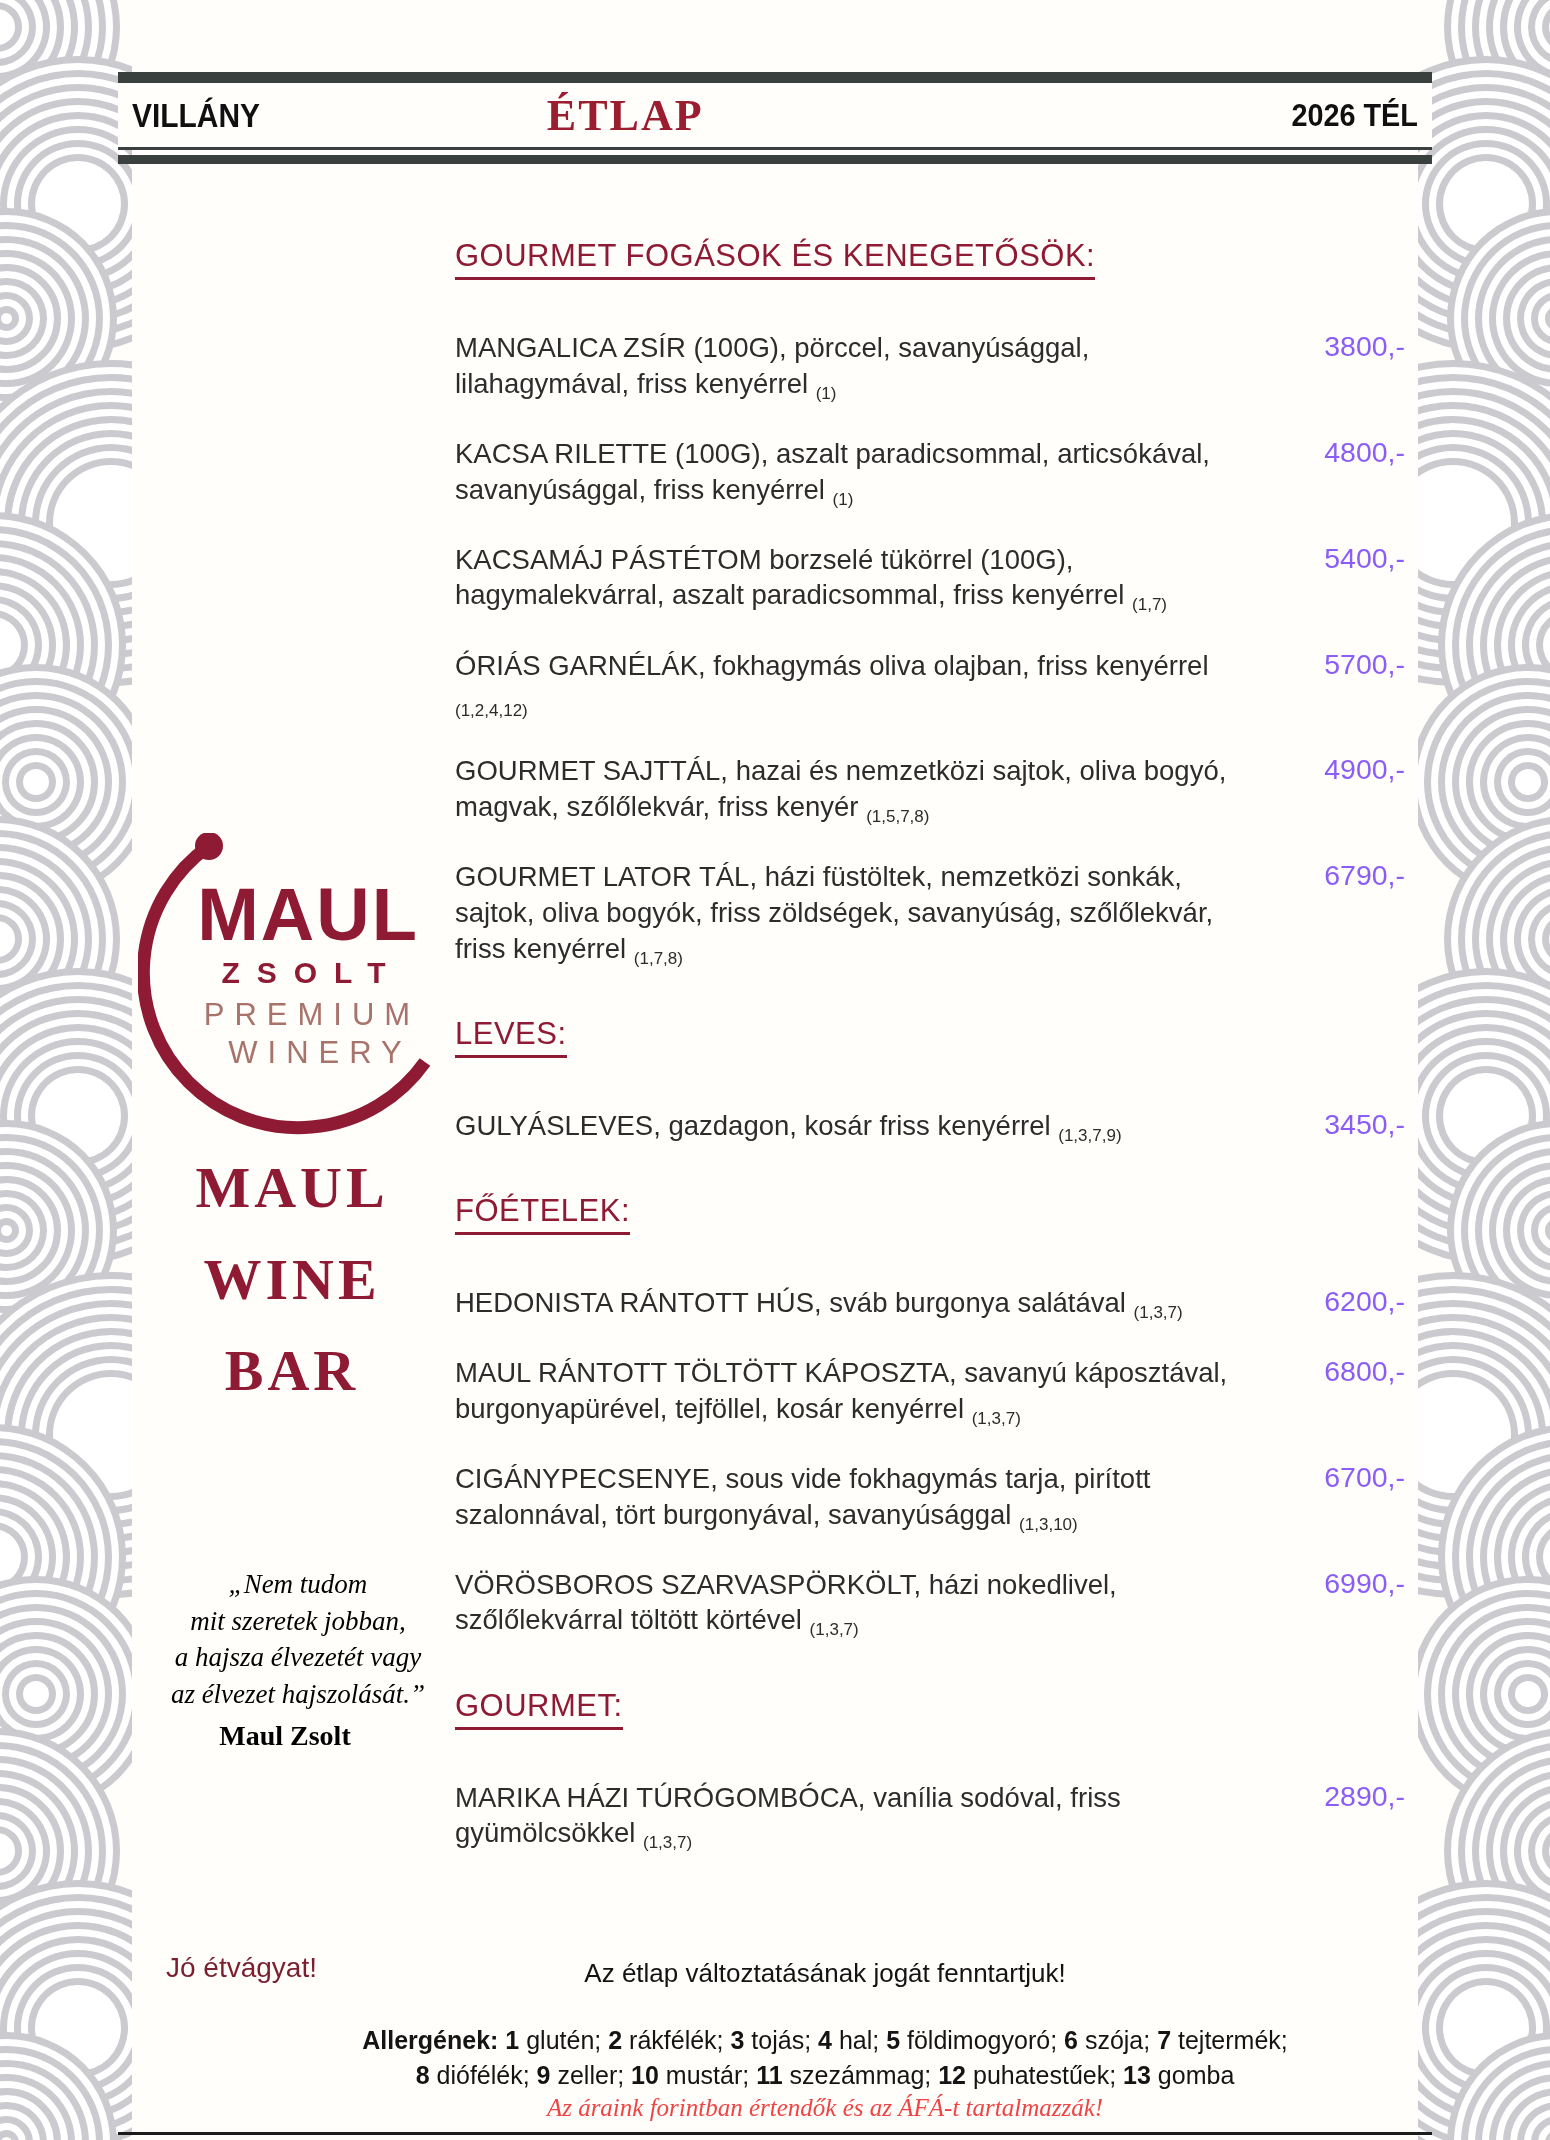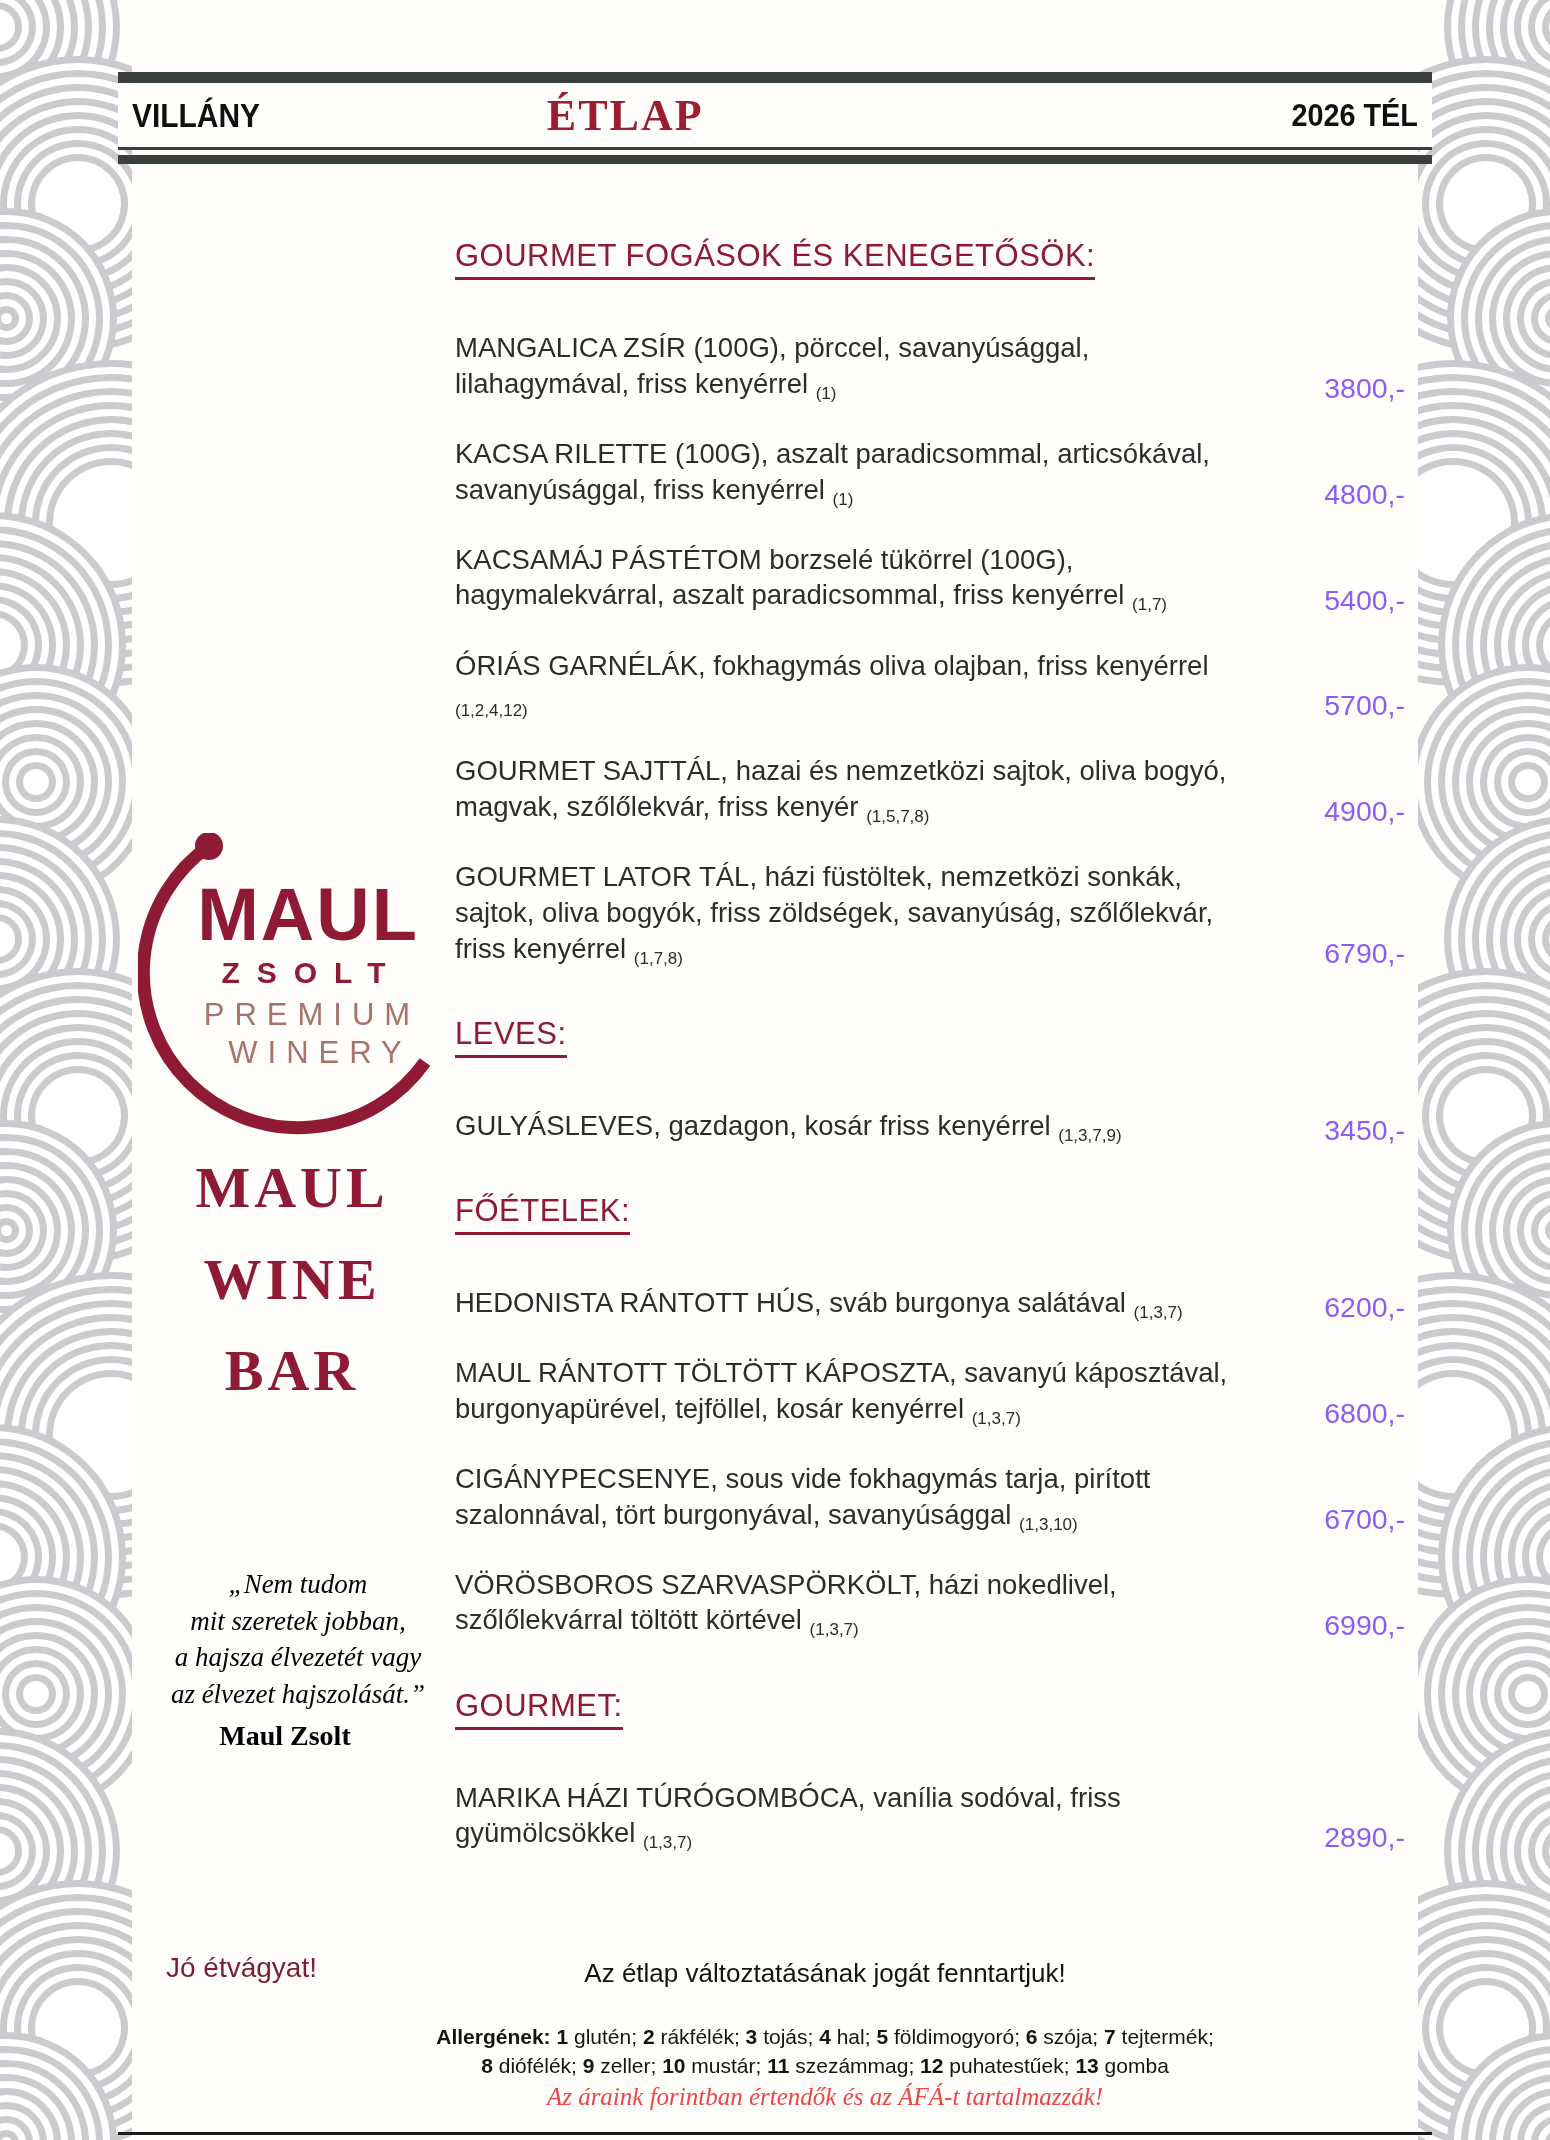--- a/index.html
+++ b/index.html
@@ -47,29 +47,29 @@
             font-weight:normal;font-size:28px;color:#7b1e2e;}
   
   .menu{position:absolute;left:455px;top:238px;width:950px;z-index:2;}
   .section-title{
     display:inline-block;margin:0;font-weight:normal;
     font-size:31px;color:#8e1a33;letter-spacing:.5px;
     border-bottom:3px solid #8e1a33;padding-bottom:3px;
   }
   .menu-section{margin-bottom:46px;}
   .menu-section .items{margin-top:50px;}
-  .item{display:flex;align-items:flex-end;}
+  .item{display:flex;align-items:flex-start;}
   .item + .item{margin-top:31px;}
   .item-text{flex:1;margin:0;font-size:27.5px;line-height:1.3;color:#2c2c2c;padding-right:34px;}
   .allergens{font-size:17px;color:#2c2c2c;vertical-align:-6px;white-space:nowrap;}
   .item-price{width:118px;text-align:right;font-size:28.5px;color:#8b5cf6;}
   
   .footer{position:absolute;left:280px;width:1090px;top:1958px;z-index:2;text-align:center;}
   .notice{font-size:26px;color:#131313;margin:0 0 34px 0;}
-  .allergen-line{font-size:21px;color:#141414;line-height:1.38;}
+  .allergen-line{font-size:25px;color:#141414;line-height:1.38;}
   .allergen-line b{font-weight:bold;}
   .price-note{font-style:italic;font-family:Liberation Serif, serif;
               font-size:25px;color:#ef4444;margin-top:2px;}
   .bottom-line{position:absolute;left:118px;right:118px;bottom:5px;height:3px;background:#1c1c1c;z-index:3;}
 </style>
 </head>
 <body>
 
 <div class="page">
 

